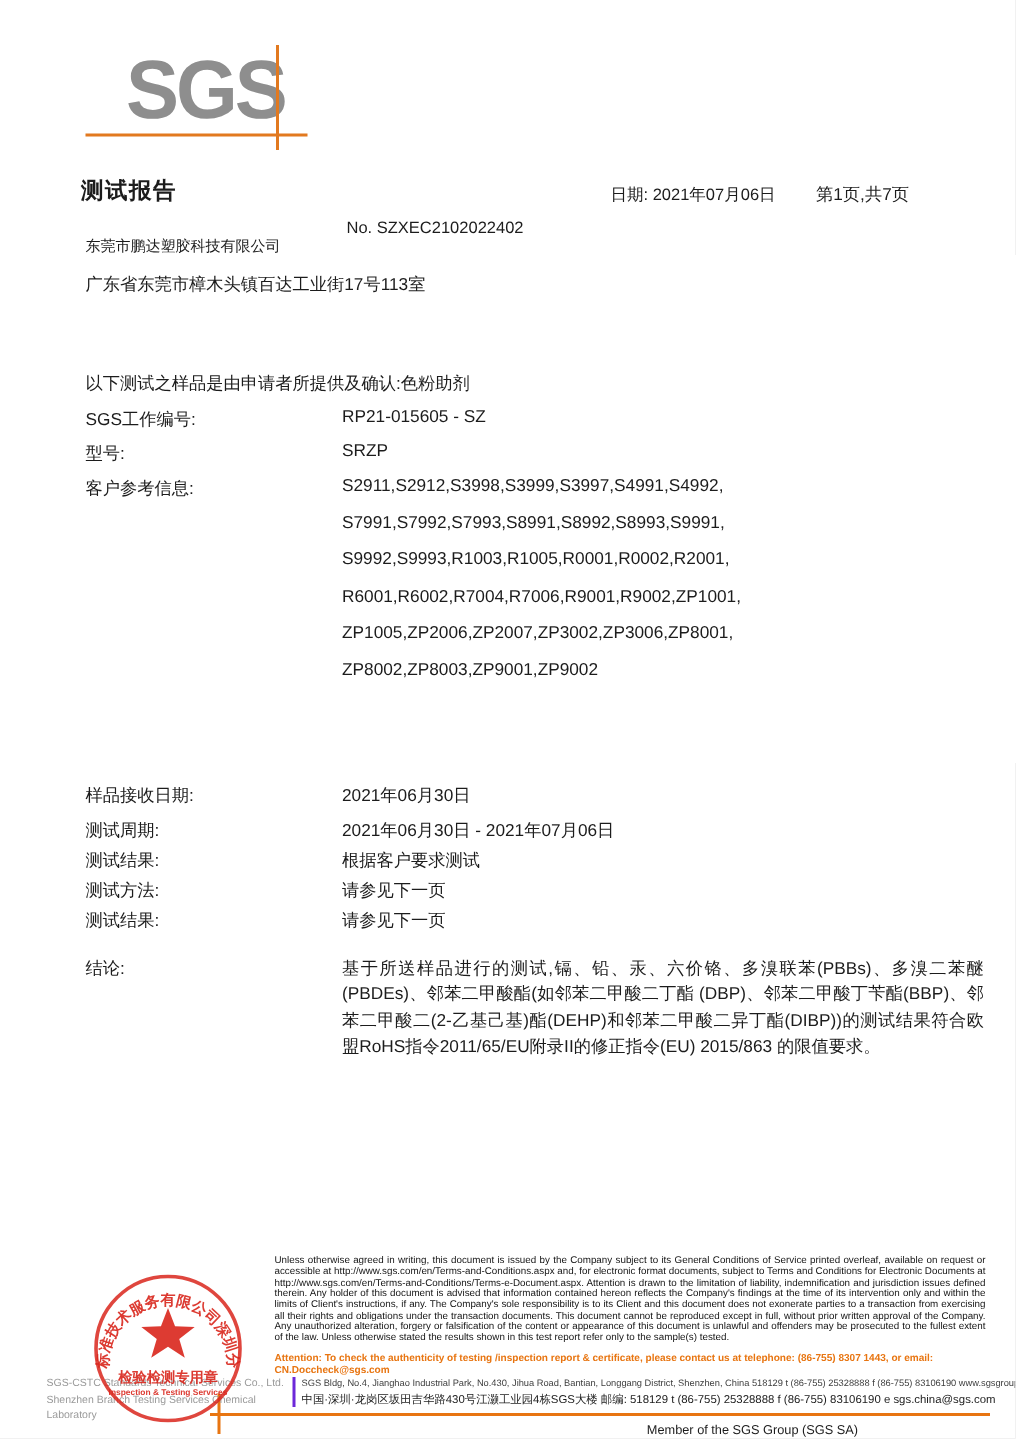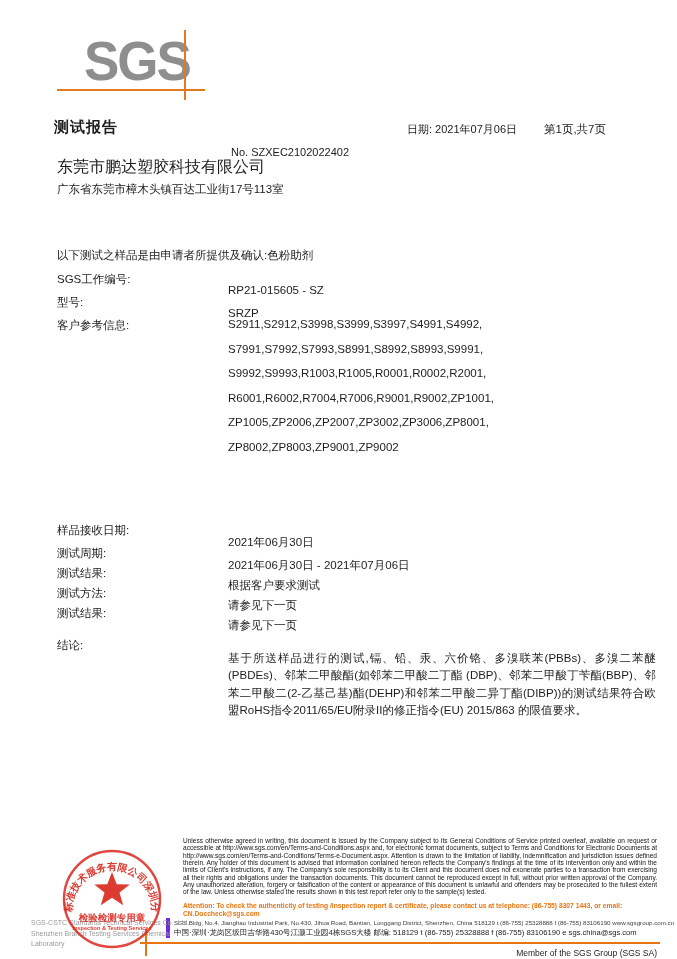--- a/index.html
+++ b/index.html
@@ -15,46 +15,46 @@
     letter-spacing:-2px;line-height:1;transform:scaleY(1.04);transform-origin:top left;
   }
   .logo-hline{left:57px;top:89px;width:148px;height:2px;background:#E2791F;}
   .logo-vline{left:184px;top:30px;width:2px;height:70px;background:#E2791F;}
   
   .doc-title{left:54px;top:118px;font-size:15px;font-weight:bold;letter-spacing:1px;}
   .report-no{left:231px;top:122px;font-size:11px;margin-top:24px;}
   .report-date{left:407px;top:122px;font-size:11px;}
   .page-info{left:544px;top:122px;font-size:11.5px;}
   
-  .company{left:57px;top:157px;font-size:16px;}
+  .company{left:57px;top:157px;font-size:10px;}
   .address{left:57px;top:182px;font-size:11.5px;}
   .statement{left:57px;top:248px;font-size:11.5px;}
   
   .row{position:absolute;left:57px;width:600px;font-size:11.5px;}
   .row .lbl{position:absolute;left:0;top:0;white-space:nowrap;}
-  .row .val{position:absolute;left:171px;top:12px;width:428px;}
+  .row .val{position:absolute;left:171px;top:0;width:428px;}
   .ref-lines div{line-height:24.5px;white-space:nowrap;}
   .conclusion-text{line-height:17.4px;text-align:justify;}
   
   .legal{
     left:183px;top:837px;width:474px;font-size:6.55px;line-height:7.35px;
     text-align:justify;color:#141414;
   }
   .attention{
     left:183px;top:902px;width:474px;font-size:6.7px;line-height:7.6px;
     font-weight:bold;color:#E87511;
   }
   .addr-block{
-    left:166px;top:918px;width:476px;border-left:4px solid #6d28d9;padding-left:4px;
+    left:195px;top:918px;width:476px;border-left:2px solid #6d28d9;padding-left:4px;
   }
   .addr-en{font-size:6.2px;color:#3d3d3d;line-height:9px;white-space:nowrap;}
   .addr-cn{font-size:7.6px;color:#1c1c1c;line-height:11px;white-space:nowrap;}
   .footer-rule{left:140px;top:942px;width:520px;height:2px;background:#E87511;}
   .footer-tick{left:145px;top:929px;width:2px;height:27px;background:#E87511;}
-  .member{left:0;top:948px;width:657px;text-align:right;font-size:8.5px;color:#1c1c1c;}
+  .member{left:0;top:948px;width:572px;text-align:right;font-size:8.5px;color:#1c1c1c;}
   .company-en{left:31px;top:918px;font-size:7px;color:#9a9a9a;line-height:10.5px;width:160px;z-index:1;}
   .stamp{left:58px;top:846px;width:108px;height:106px;z-index:2;}
 </style>
 </head>
 <body>
 
 <div class="page">
 
   <div class="abs logo-text">SGS</div>
   <div class="abs logo-hline"></div>

